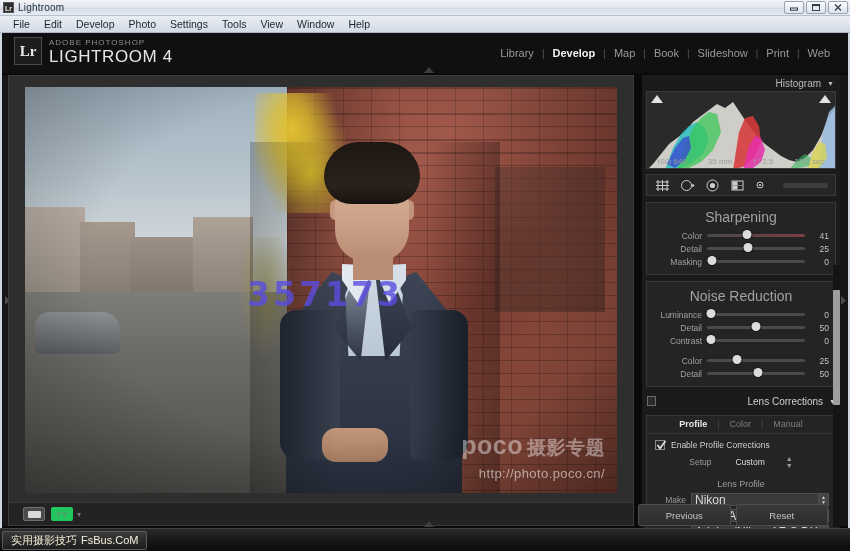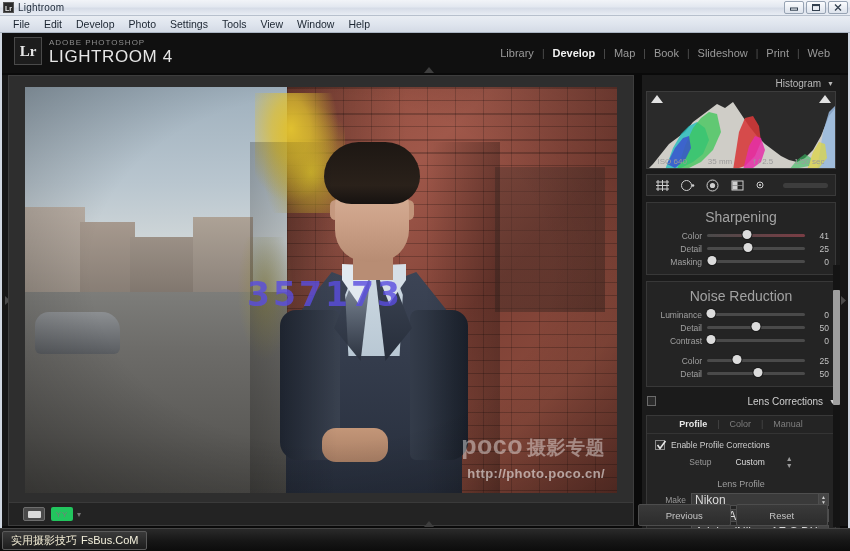--- a/index.html
+++ b/index.html
@@ -261,21 +261,20 @@
     position: absolute; right: 12px; bottom: 32px;
     font-size: 25px; color: rgba(255,255,255,.42);
     font-weight: bold; letter-spacing: .5px;
     white-space: nowrap;
   }
   .wm-poco .cn { font-size: 19px; margin-left: 4px; }
   .wm-url {
     position: absolute; right: 12px; bottom: 12px;
     font-size: 13px; color: rgba(255,255,255,.55);
     letter-spacing: .4px;
-    font-weight: bold;
   }
 
   
   .center-toolbar {
     position: absolute; left: 0; bottom: 0; width: 624px; height: 23px;
     background: #232323; border-top: 1px solid #3a3a3a;
     display: flex; align-items: center; padding-left: 14px;
   }
   .tool-btn {
     width: 22px; height: 14px; margin-right: 6px;

